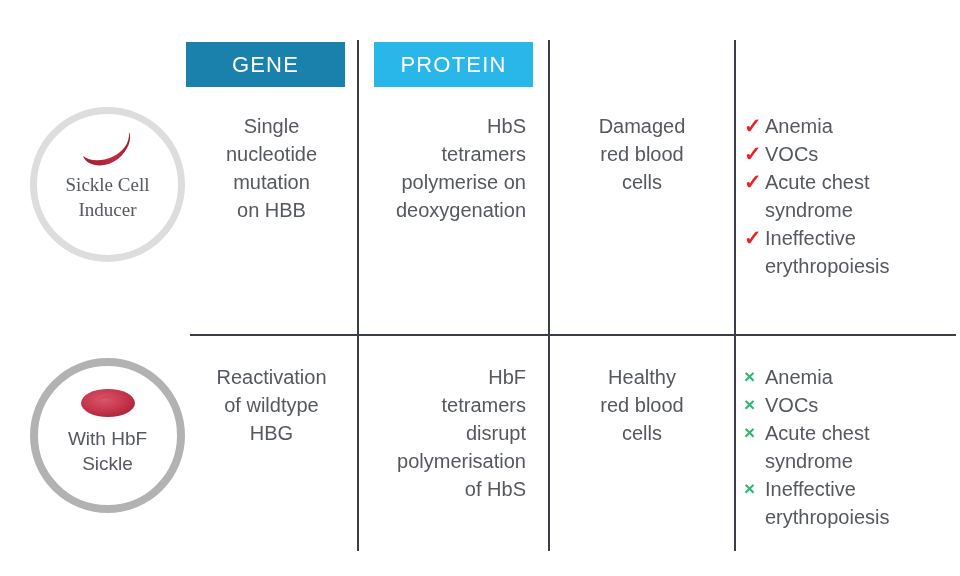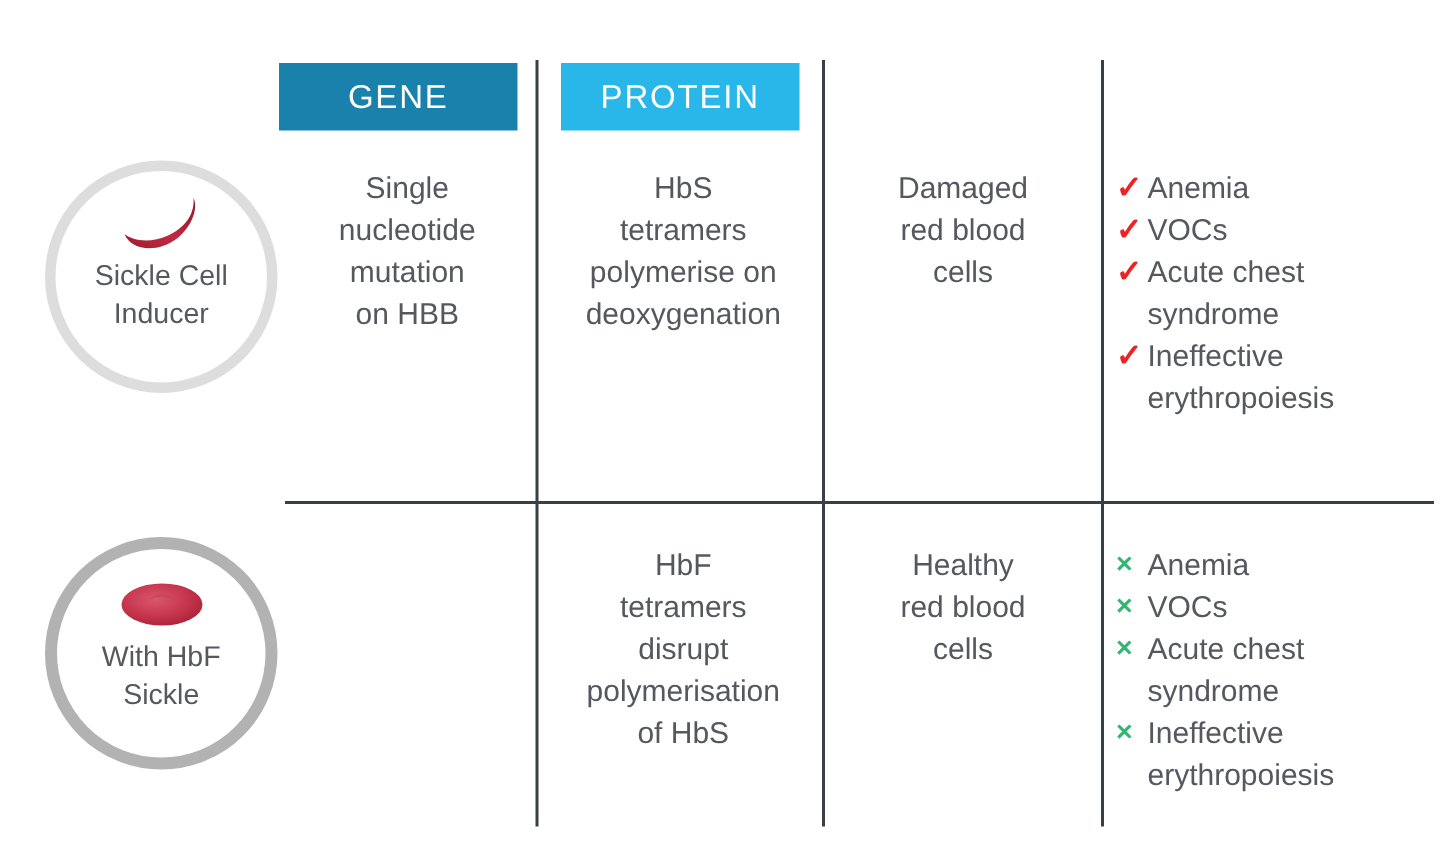--- a/index.html
+++ b/index.html
@@ -66,21 +66,21 @@
     width: 155px;
     height: 155px;
     border-radius: 50%;
     box-sizing: border-box;
     display: flex;
     flex-direction: column;
     align-items: center;
     justify-content: flex-start;
     background: #ffffff;
   }
-  .circle-top    { top: 107px; border: 7px solid #dddddd; }
+  .circle-top    { top: 107px; border: 7px solid #dddddd; font-family: Liberation Serif, serif; }
   .circle-bottom { top: 358px; border: 8px solid #b2b2b2; }
 
   .circle-icon {
     margin-top: 14px;
     height: 42px;
     display: flex;
     align-items: center;
     justify-content: center;
   }
   .circle-bottom .circle-icon { margin-top: 16px; }
@@ -96,21 +96,21 @@
 
   
   .cell-text {
     position: absolute;
     text-align: center;
     font-size: 20px;
     line-height: 28px;
     color: #55585e;
   }
   .col-gene    { left: 190px; width: 163px; }
-  .col-protein { left: 364px; width: 183px; }
+  .col-protein { left: 343px; width: 183px; text-align: right; }
   .col-cell    { left: 553px; width: 178px; }
 
   .row-top-text    { top: 112px; }
   .row-bottom-text { top: 363px; }
 
   
   .outcomes {
     position: absolute;
     left: 744px;
     width: 214px;
@@ -217,20 +217,23 @@
         <path d="M21,13 C24,8 34,8 36,13 C33,11 25,11 21,13 Z" fill="#b2glitch" opacity="0"></path>
         <path d="M20,14 C23,9 34,9 37,14 C33,11 25,11 20,14 Z" fill="#ca4459" opacity="0.9"></path>
       </svg>
     </div>
     <div class="circle-label">
       <div>With HbF</div>
       <div>Sickle</div>
     </div>
   </div>
 
+  <div class="cell-text col-gene row-bottom-text">
+    <span>Reactivation<br>of wildtype<br>HBG</span>
+  </div>
   <div class="cell-text col-protein row-bottom-text">
     <span>HbF<br>tetramers<br>disrupt<br>polymerisation<br>of HbS</span>
   </div>
   <div class="cell-text col-cell row-bottom-text">
     <span>Healthy<br>red blood<br>cells</span>
   </div>
 
   <div class="outcomes outcomes-bottom">
     <div class="outcome-item">
       <span class="outcome-mark mark-cross">×</span>

